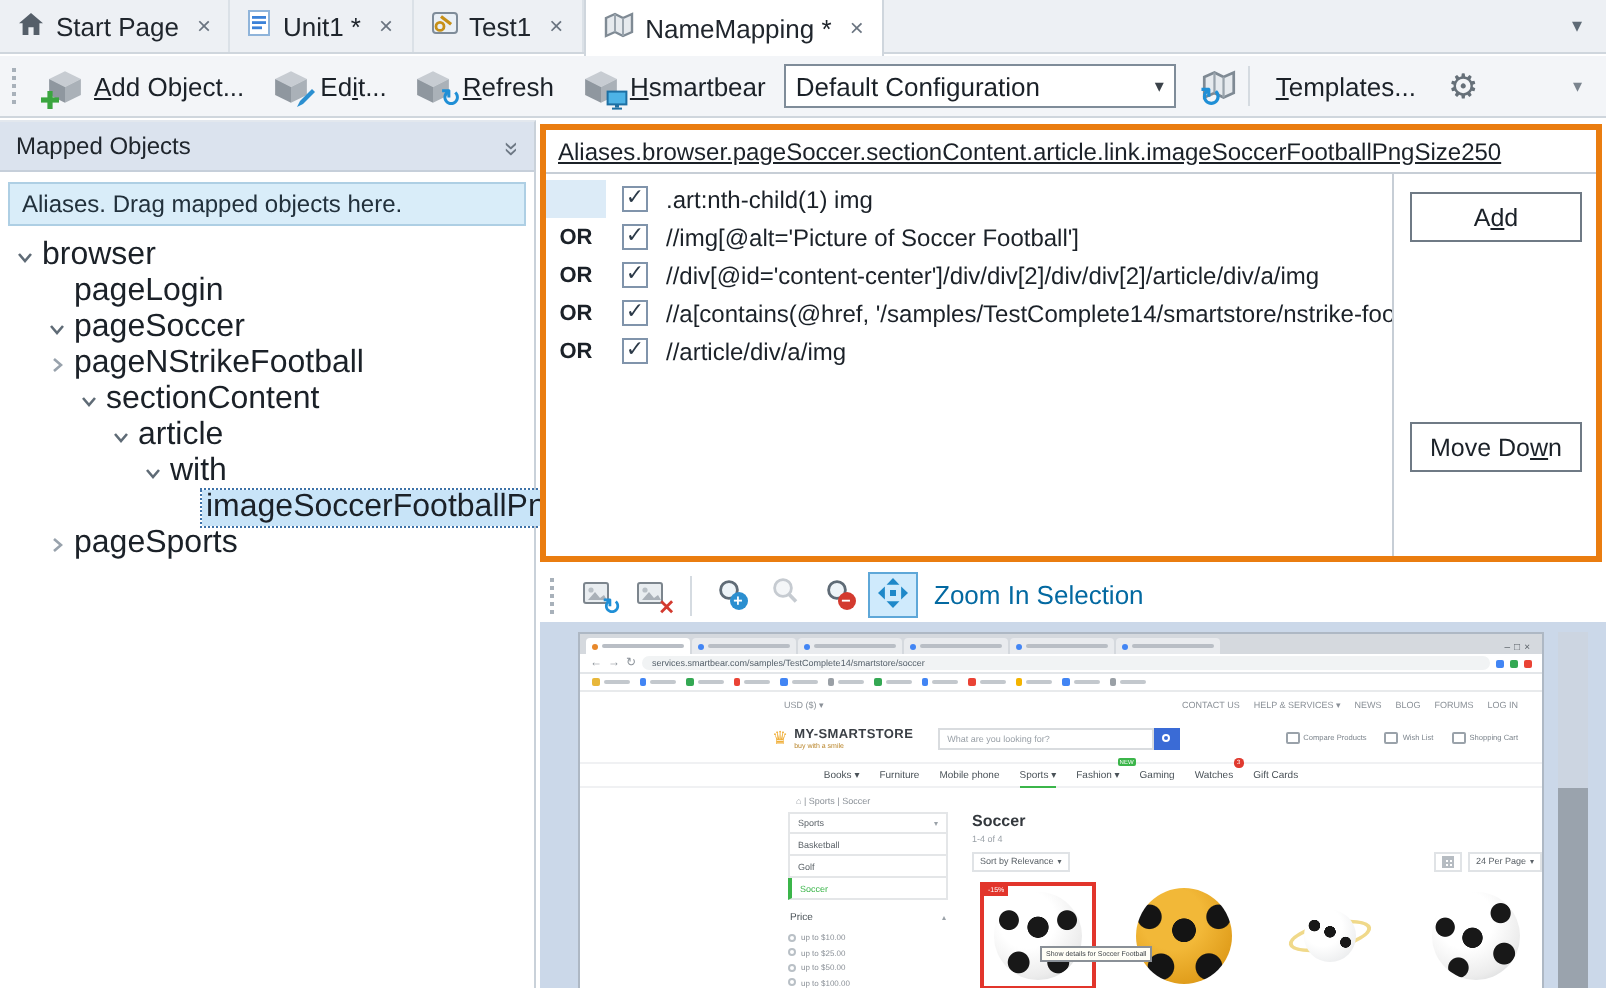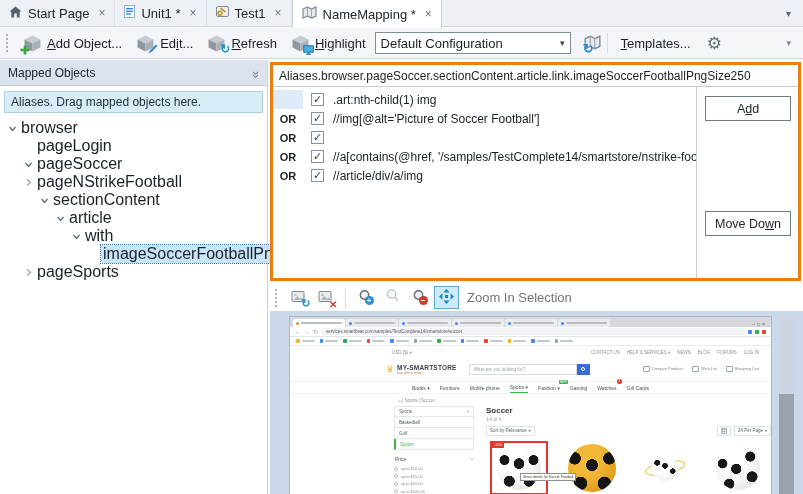--- a/index.html
+++ b/index.html
@@ -46,21 +46,21 @@
   .tree { font-size:16px; }
   .tnode { height:18px; display:flex; align-items:center; }
   .tchev { width:13px; display:flex; justify-content:center; align-items:center; margin-right:2px; flex:none; }
   .tlabel { white-space:nowrap; }
   .tlabel.selected { background:#c8e4f8; outline:1px dotted #3d72a8; padding:0 2px; }
 
   
   .mappanel { position:absolute; left:270px; top:62px; width:531px; height:219px;
     border:3px solid #ea7d10; background:#fff; display:flex; flex-direction:column; }
   .mp-path { height:22px; border-bottom:1px solid #c7ced6; display:flex; align-items:center;
-    padding:0 6px; font-size:12px; flex:none; white-space:nowrap; overflow:hidden; }
+    padding:0 6px; font-size:12px; flex:none; white-space:nowrap; overflow:hidden;text-decoration:underline; }
   .mp-body { flex:1; display:flex; min-height:0; }
   .mp-list { flex:1; overflow:hidden; padding-top:3px; }
   .mp-buttons { width:102px; border-left:1px solid #c7ced6; position:relative; flex:none; }
   .srow { height:19px; display:flex; align-items:center; }
   .srow .gutter { width:30px; align-self:stretch; display:flex; align-items:center; justify-content:center;
     font-size:11px; font-weight:bold; flex:none; }
   .srow.first .gutter { background:#dcebf7; }
   .checkbox { width:13px; height:13px; border:1px solid #8094ab; background:#fff; font-size:11px;
     line-height:11px; text-align:center; color:#2c3a48; flex:none; margin-left:8px; }
   .sel-text { margin-left:9px; white-space:nowrap; font-size:12px; }
@@ -70,21 +70,21 @@
   .b-add { top:9px; } .b-remove { top:43px; } .b-moveup { top:91px; } .b-movedown { top:124px; }
 
   
   .bottompanel { position:absolute; left:270px; top:284px; right:0; bottom:0; background:#fff; }
   .btoolbar { height:27px; display:flex; align-items:center; padding-left:2px; }
   .bt-icon { width:25px; height:23px; display:flex; align-items:center; justify-content:center;
     position:relative; background:none; border:1px solid transparent; margin:0 1px; }
   .bt-icon.active { background:#cfeafc; border-color:#5ea7d8; }
   .bt-badge { position:absolute; right:1px; bottom:1px; width:9px; height:9px; border-radius:50%;
     color:#fff; font-size:8px; line-height:9px; text-align:center; font-weight:bold; }
-  .bt-label { font-size:13px; color:#737373; margin-left:7px; }
+  .bt-label { font-size:13px; color:#0369a1; margin-left:7px; }
   .preview { position:absolute; left:0; top:27px; right:0; bottom:0; background:#cbd8e9; }
   .pv-scroll { position:absolute; right:9px; top:5px; width:15px; bottom:0; background:#ccd5e1; }
   .pv-thumb { position:absolute; left:0; right:0; top:78px; bottom:0; background:#9aa3ad; }
 
   
   .shot { position:absolute; left:19px; top:5px; width:483px; bottom:0; background:#fff;
     border:1px solid #aeb8c4; border-bottom:none; overflow:hidden; }
   .ch-tabs { height:10px; background:#d5d9de; display:flex; align-items:flex-end; gap:1px; padding:1px 3px 0 3px; }
   .ch-tab { width:52px; height:8px; background:#e9ebee; border-radius:2px 2px 0 0; display:flex;
     align-items:center; gap:2px; padding:0 3px; flex:none; }
@@ -284,21 +284,21 @@
             <polygon points="8,0.5 15,4 8,7.5 1,4" fill="#c7ccd2"></polygon>
             <polygon points="1,4 8,7.5 8,14.5 1,11" fill="#8f979f"></polygon>
             <polygon points="15,4 8,7.5 8,14.5 15,11" fill="#aab1b8"></polygon>
           </svg>
         <svg class="badge" style="right:-4px;bottom:-3px;" width="11" height="10" viewBox="0 0 11 10">
             <rect x="0.8" y="0.8" width="9.4" height="6.4" fill="#4db3e6" stroke="#1d6fa3"></rect>
             <rect x="4.5" y="7.4" width="2" height="1.4" fill="#1d6fa3"></rect>
             <rect x="3" y="8.8" width="5" height="1" fill="#1d6fa3"></rect>
           </svg>
       </span>
-      <span><span></span><span class="u">H</span><span>ighlight</span></span>
+      <span><span></span><span class="u">H</span><span>smartbear</span></span>
     </button>
 
     <div class="combo">
       <span>Default Configuration</span>
       <span class="caret">▾</span>
     </div>
 
     <button class="tbtn mapref">
       <span style="position:relative;display:inline-block;width:22px;height:18px;">
         <svg width="17" height="15" viewBox="0 0 15 13" style="position:absolute;left:0;top:1px;">
@@ -404,20 +404,21 @@
             <span class="sel-text">.art:nth-child(1) img</span>
           </div>
           <div class="srow">
             <span class="gutter">OR</span>
             <span class="checkbox">✓</span>
             <span class="sel-text">//img[@alt='Picture of Soccer Football']</span>
           </div>
           <div class="srow">
             <span class="gutter">OR</span>
             <span class="checkbox">✓</span>
+            <span class="sel-text">//div[@id='content-center']/div/div[2]/div/div[2]/article/div/a/img</span>
           </div>
           <div class="srow">
             <span class="gutter">OR</span>
             <span class="checkbox">✓</span>
             <span class="sel-text">//a[contains(@href, '/samples/TestComplete14/smartstore/nstrike-football')]</span>
           </div>
           <div class="srow">
             <span class="gutter">OR</span>
             <span class="checkbox">✓</span>
             <span class="sel-text">//article/div/a/img</span>

